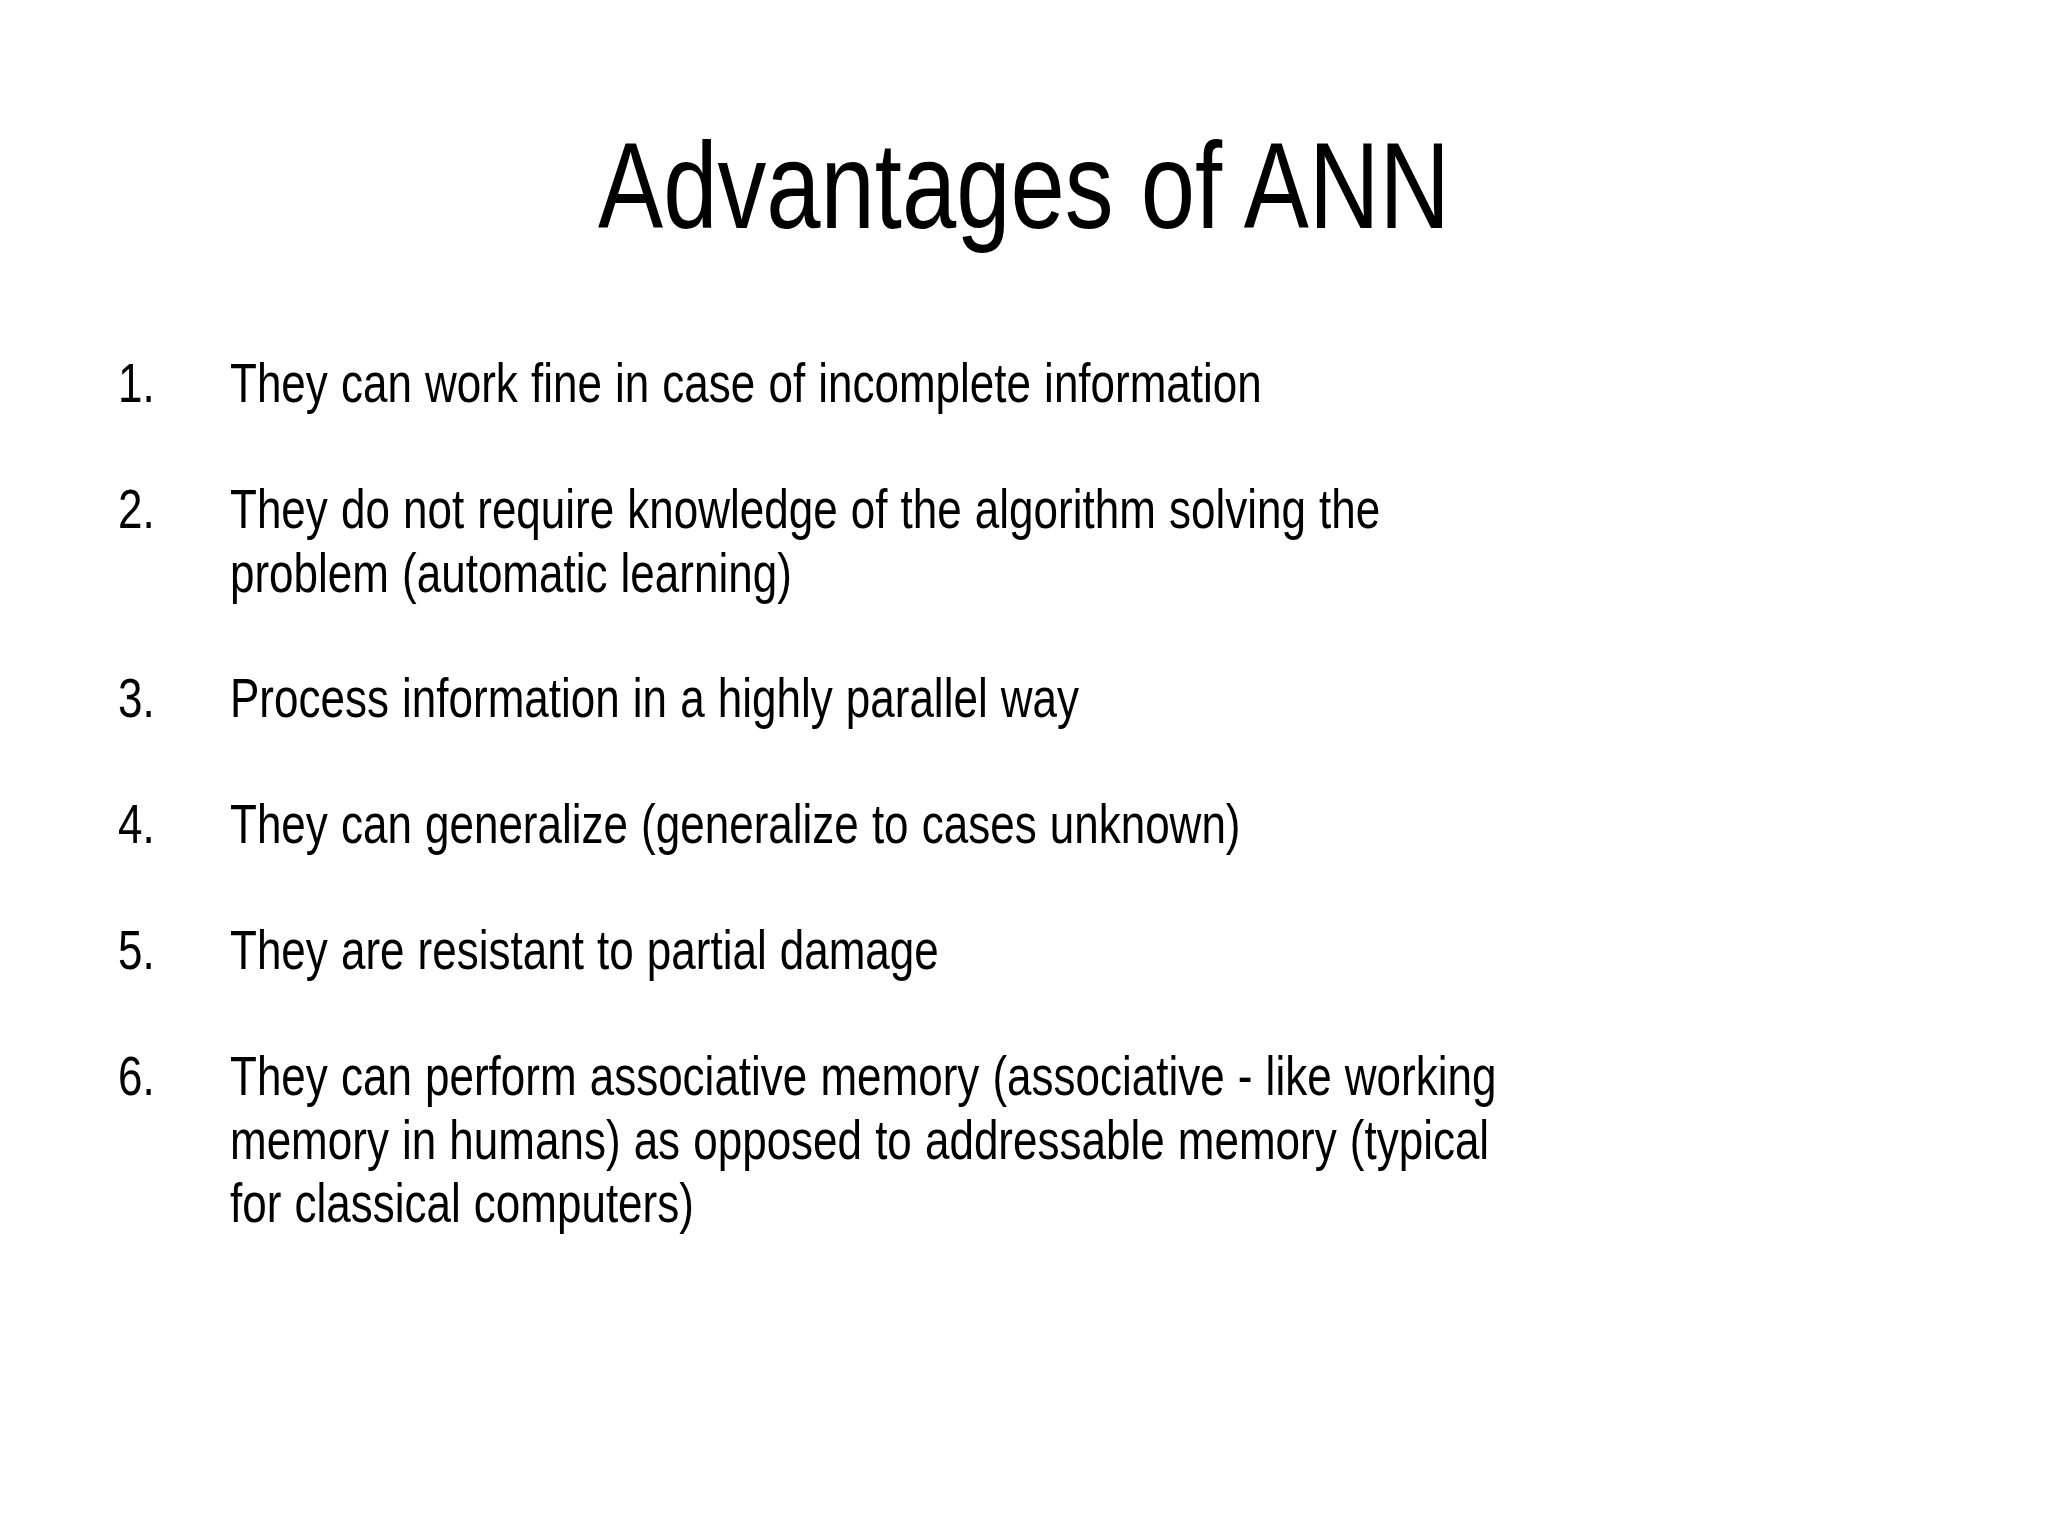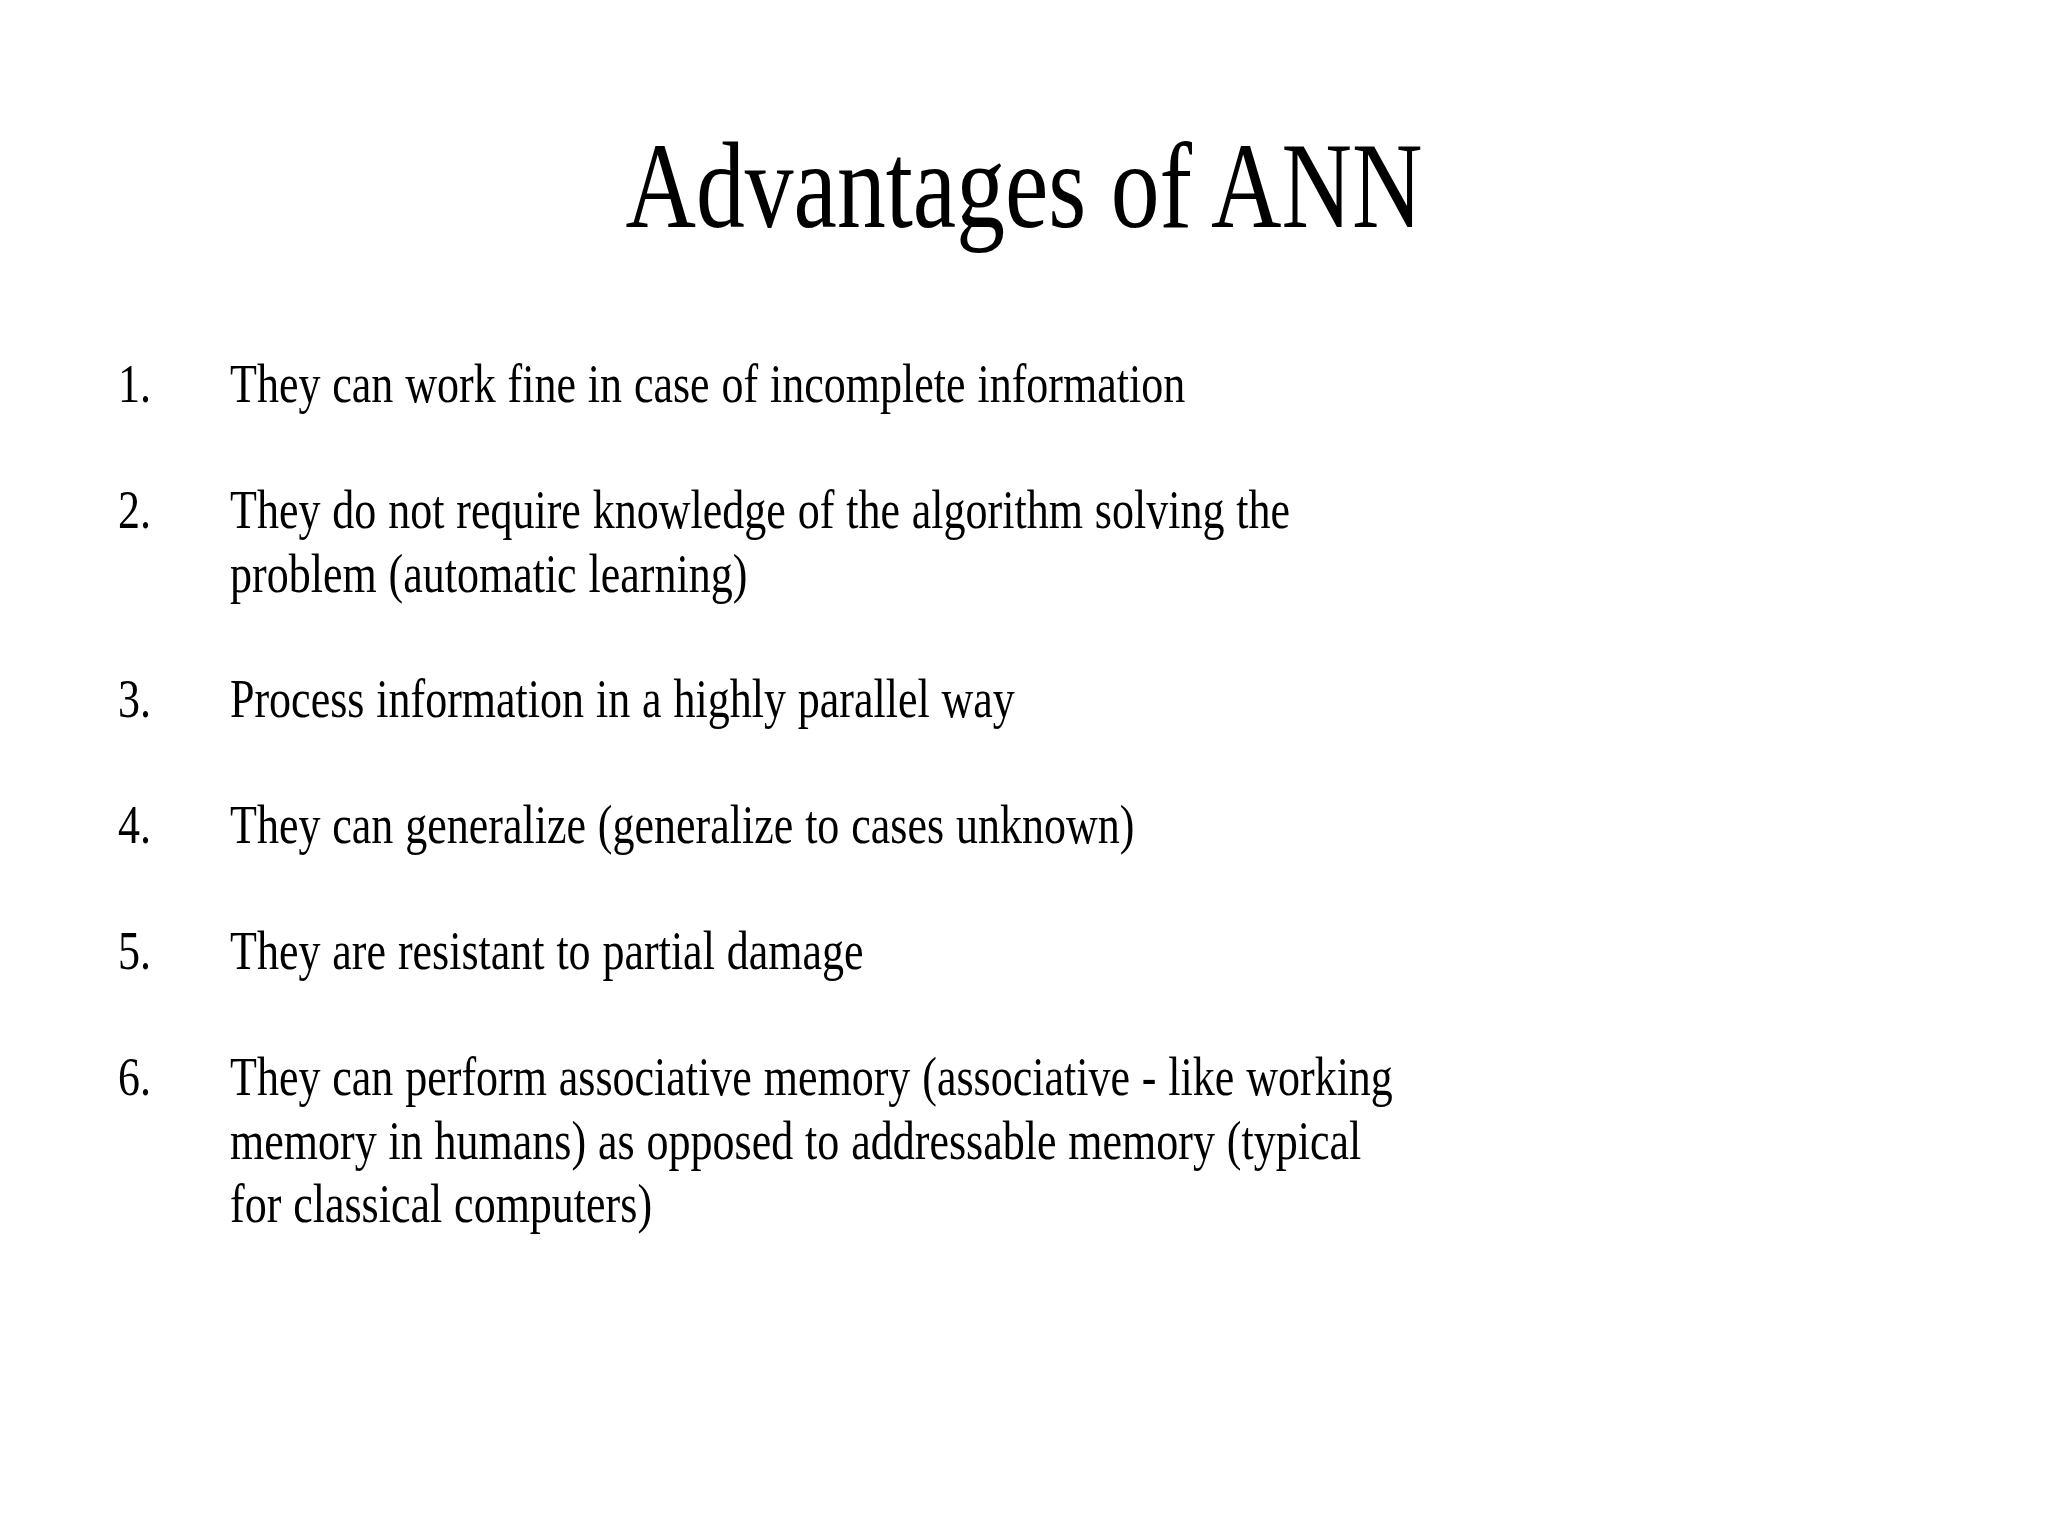--- a/index.html
+++ b/index.html
@@ -7,21 +7,21 @@
     padding: 0;
     background: #ffffff;
   }
 
   #slide {
     position: relative;
     width: 2048px;
     height: 1428px;
     background: #ffffff;
     overflow: hidden;
-    font-family: Liberation Serif, serif;
+    font-family: Liberation Sans, sans-serif;
     color: #000000;
     border-radius: 22px;
     -webkit-font-smoothing: antialiased;
   }
 
   
   #slide-title {
     position: absolute;
     left: 0;
     top: 118px;

